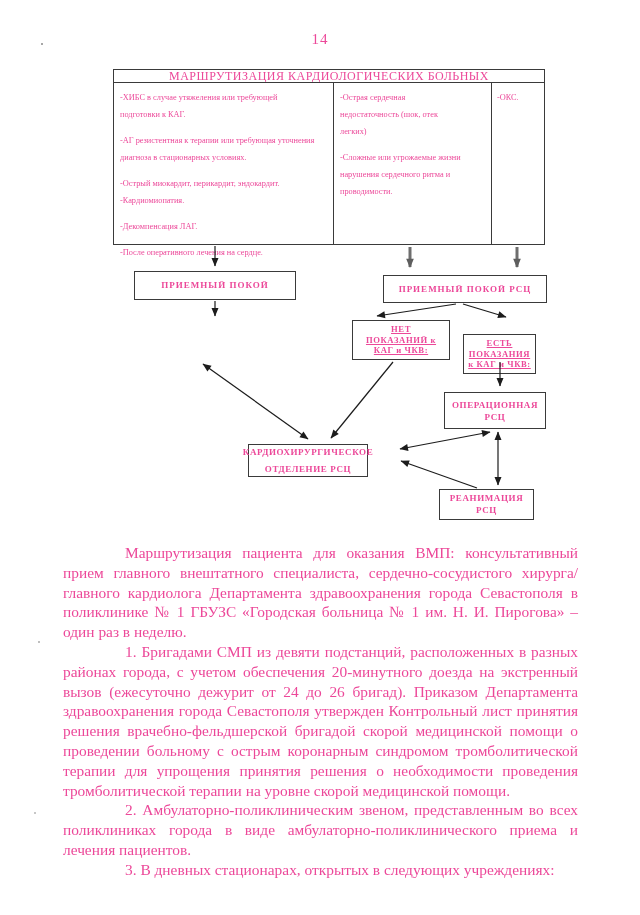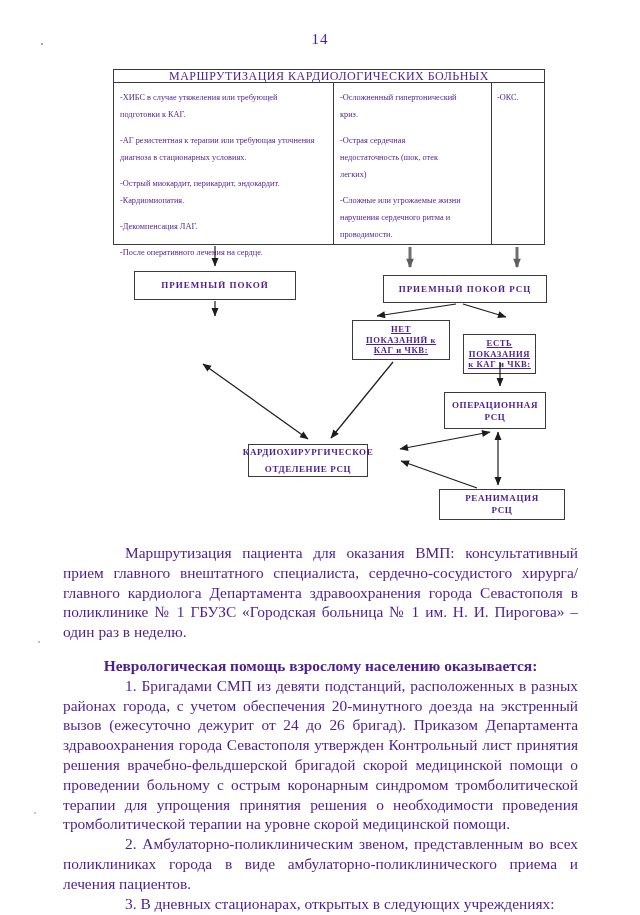--- a/index.html
+++ b/index.html
@@ -1,18 +1,18 @@
 <!DOCTYPE html>
 <html><head>
 <meta charset="utf-8">
 <style>
   html,body{margin:0;padding:0;background:#e8e8e8;}
   .page{
     position:relative;width:640px;height:915px;background:#ffffff;
-    font-family:"Liberation Serif","DejaVu Serif",serif;color:#4c1d95;
+    font-family:"Liberation Serif","DejaVu Serif",serif;color:#ec4899;
     overflow:hidden;margin:0 auto;
   }
   .pageno{position:absolute;top:31px;left:0;width:100%;text-align:center;
     font-size:15px;letter-spacing:1px;}
   
   .fc-table{position:absolute;left:113px;top:69px;width:432px;height:176px;
     border:1.5px solid #3a3a3a;box-sizing:border-box;background:#fff;}
   .fc-title{height:12px;border-bottom:1px solid #3a3a3a;text-align:center;
     font-size:12px;line-height:12px;letter-spacing:.5px;white-space:nowrap;overflow:hidden;}
   .fc-cols{display:flex;height:calc(100% - 13px);}
@@ -29,21 +29,21 @@
   .box-reception-rsc{left:383px;top:275px;width:164px;height:28px;font-size:9px;letter-spacing:1px;}
   .box-cardio{left:112px;top:322px;width:195px;height:49px;display:block;}
   .box-cardio .lbl{height:29px;display:flex;align-items:center;justify-content:center;
     border-bottom:1px solid #3a3a3a;white-space:pre-line;}
   .box-cardio .empty-row{height:17px;}
   .box-underline{text-decoration:underline;}
   .box-no{left:352px;top:320px;width:98px;height:40px;line-height:10.5px;}
   .box-yes{left:463px;top:334px;width:73px;height:40px;line-height:10.5px;}
   .box-oper{left:444px;top:392px;width:102px;height:37px;line-height:12px;font-size:9px;}
   .box-surg{left:248px;top:444px;width:120px;height:33px;line-height:17px;font-size:9px;}
-  .box-rean{left:439px;top:489px;width:126px;height:31px;line-height:11.5px;font-size:9px;}
+  .box-rean{left:439px;top:489px;width:95px;height:31px;line-height:11.5px;font-size:9px;}
   
   .arrows{position:absolute;left:0;top:0;width:640px;height:915px;pointer-events:none;}
   
   .bodytext{position:absolute;left:63px;top:543px;width:515px;
     font-size:15.4px;line-height:19.8px;text-align:justify;}
   .bodytext p{margin:0;text-indent:62px;}
   .bt-heading{font-weight:bold;text-align:center;text-indent:0 !important;margin-top:14px !important;}
   
   .speck{position:absolute;background:#8a8a8a;border-radius:50%;}
   .s1{left:41px;top:43px;width:2px;height:2px;}
@@ -62,21 +62,20 @@
     <div class="fc-cols">
       <div class="fc-col fc-col1">
         <div class="fc-item">-ХИБС в случае утяжеления или требующей подготовки к КАГ.</div>
         <div class="fc-item">-АГ резистентная к терапии или требующая уточнения диагноза в стационарных условиях.</div>
         <div class="fc-item">-Острый миокардит, перикардит, эндокардит.
 -Кардиомиопатия.</div>
         <div class="fc-item">-Декомпенсация ЛАГ.</div>
         <div class="fc-item">-После оперативного лечения на сердце.</div>
       </div>
       <div class="fc-col fc-col2">
-        <div class="fc-item">-Осложненный гипертонический криз.</div>
         <div class="fc-item">-Острая сердечная недостаточность (шок, отек легких)</div>
         <div class="fc-item">-Сложные или угрожаемые жизни нарушения сердечного ритма и проводимости.</div>
       </div>
       <div class="fc-col fc-col3">
         <div class="fc-item">-ОКС.</div>
       </div>
     </div>
   </div>
 
   <div class="box box-reception">ПРИЕМНЫЙ ПОКОЙ</div>
@@ -124,21 +123,20 @@
 
     <line x1="400" y1="449" x2="490" y2="432" stroke="#1c1c1c" stroke-width="1.2" marker-start="url(#mA)" marker-end="url(#mA)"></line>
 
     <line x1="498" y1="432" x2="498" y2="485" stroke="#1c1c1c" stroke-width="1.2" marker-start="url(#mA)" marker-end="url(#mA)"></line>
 
     <line x1="477" y1="488" x2="401" y2="461" stroke="#1c1c1c" stroke-width="1.2" marker-end="url(#mA)"></line>
   </svg>
 
   <div class="bodytext">
     <p>Маршрутизация пациента для оказания ВМП: консультативный прием главного внештатного специалиста, сердечно-сосудистого хирурга/главного кардиолога Департамента здравоохранения города Севастополя в поликлинике № 1 ГБУЗС «Городская больница № 1 им. Н. И. Пирогова» – один раз в неделю.</p>
-    <p class="bt-heading">Неврологическая помощь взрослому населению оказывается:</p>
     <p>1. Бригадами СМП из девяти подстанций, расположенных в разных районах города, с учетом обеспечения 20-минутного доезда на экстренный вызов (ежесуточно дежурит от 24 до 26 бригад). Приказом Департамента здравоохранения города Севастополя утвержден Контрольный лист принятия решения врачебно-фельдшерской бригадой скорой медицинской помощи о проведении больному с острым коронарным синдромом тромболитической терапии для упрощения принятия решения о необходимости проведения тромболитической терапии на уровне скорой медицинской помощи.</p>
     <p>2. Амбулаторно-поликлиническим звеном, представленным во всех поликлиниках города в виде амбулаторно-поликлинического приема и лечения пациентов.</p>
     <p>3. В дневных стационарах, открытых в следующих учреждениях:</p>
   </div>
 
   <div class="speck s1"></div>
   <div class="speck s2"></div>
   <div class="speck s3"></div>
 </div>
 

